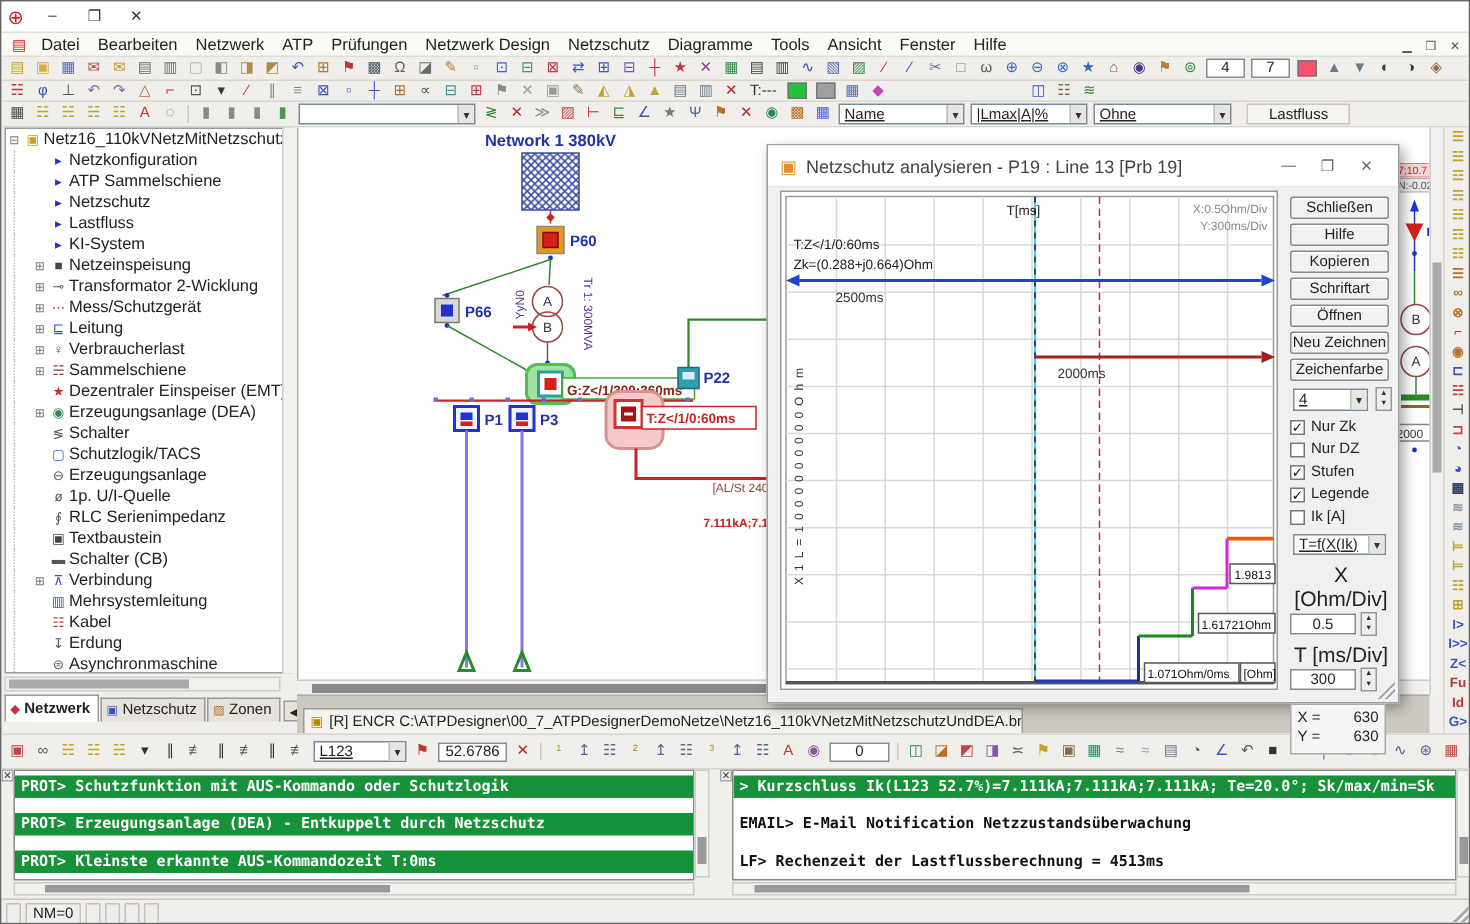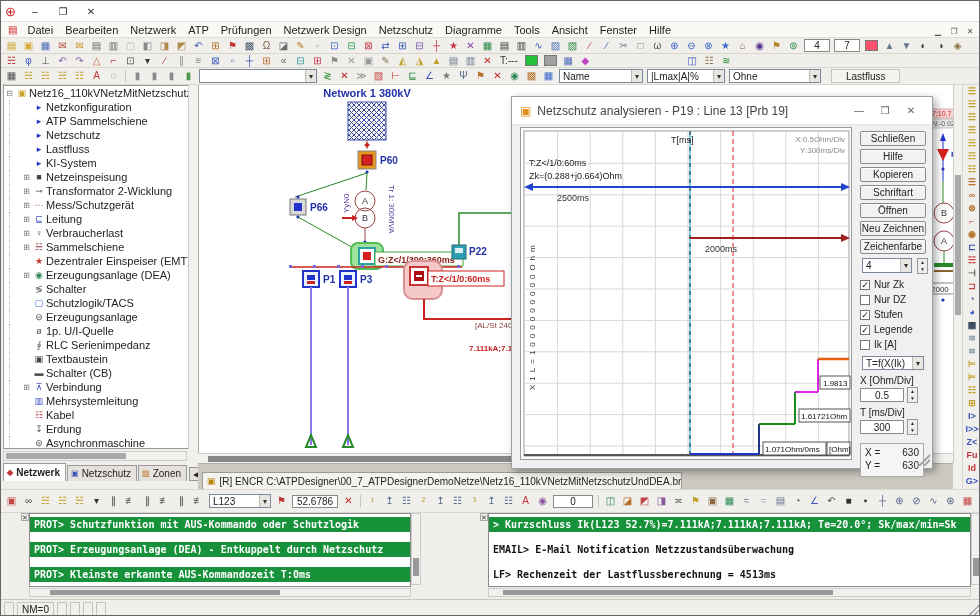--- a/index.html
+++ b/index.html
@@ -21,21 +21,21 @@
   .tb{position:absolute;left:0;width:980px;background:#f0efec;border-bottom:1px solid #d9d6cc;display:flex;align-items:center;padding:0 2px;overflow:hidden;}
   #tb1{top:37px;height:16px;}
   #tb2{top:53px;height:14px;}
   #tb3{top:67px;height:17px;}
   #tb4{top:488px;height:24px;border-top:1px solid #d9d6cc;}
   .ic{width:17px;height:14px;line-height:14px;text-align:center;font-size:10px;flex:0 0 auto;cursor:default;}
   .sep{width:1px;height:12px;background:#c9c6bc;margin:0 3px;flex:0 0 auto;}
   .nfield{width:26px;height:13px;background:#fff;border:1px solid #8a8a8a;text-align:center;font-size:10px;line-height:12px;margin:0 2px;}
   .swatch{width:13px;height:11px;border:1px solid #777;margin:0 3px;flex:0 0 auto;}
   .combo{height:14px;background:#fff;border:1px solid #7a8a9a;display:flex;align-items:center;font-size:10px;padding-left:3px;margin:0 2px;flex:0 0 auto;}
-  .combo .cv{flex:1;white-space:nowrap;overflow:hidden;}
+  .combo .cv{flex:1;white-space:nowrap;overflow:hidden;text-decoration:underline;}
   .combo .ca{width:11px;text-align:center;color:#333;font-size:8px;background:#e8e6e0;height:100%;line-height:13px;border-left:1px solid #bbb;}
   .tlabel{font-size:10px;color:#333;margin:0 4px;white-space:nowrap;}
   .flatbtn{height:14px;padding:0 14px;border:1px solid #c9c6bc;background:#f5f4f0;font-size:10px;line-height:13px;margin-left:8px;}
   
   #treepanel{position:absolute;left:0;top:84px;width:197px;height:400px;background:#f0efec;}
   #treebox{position:absolute;left:2px;top:0;width:193px;height:364px;background:#fff;border:1px solid #9a9a9a;overflow:hidden;}
   .trow{display:flex;align-items:center;height:14px;white-space:nowrap;}
   .trow .pre{width:11px;text-align:center;font-size:8px;color:#777;flex:0 0 auto;}
   .trow .tic{width:14px;text-align:center;font-size:9px;flex:0 0 auto;}
   .trow .tlab{font-size:11px;color:#222;}
@@ -57,21 +57,21 @@
   #canvas-vscroll .thumb{position:absolute;left:1px;top:90px;width:6px;height:140px;background:#aaa;}
   
   #rtb{position:absolute;left:961px;top:84px;width:19px;height:420px;background:#f0efec;border-left:1px solid #d9d6cc;display:flex;flex-direction:column;align-items:center;}
   #rtb .ic{width:17px;height:13px;line-height:13px;font-size:9px;font-weight:bold;}
   
   #tabstrip{position:absolute;left:197px;top:462px;width:755px;height:26px;background:#ccc9c0;border-top:1px solid #b0ada4;display:flex;align-items:flex-end;padding-left:4px;}
   #doctab{background:#f5f3ee;border:1px solid #9a9a9a;border-bottom:none;height:17px;display:flex;align-items:center;padding:0 8px 0 4px;font-size:10px;gap:4px;max-width:480px;white-space:nowrap;overflow:hidden;}
   #doctab .lic{color:#b8860b;font-size:9px;}
   
   .console-wrap{position:absolute;top:512px;height:86px;background:#f0efec;}
-  #conL{left:0;width:400px;margin-left:20px;}
+  #conL{left:0;width:472px;}
   #conR{left:479px;width:501px;}
   .gutter{position:absolute;left:0;top:0;width:8px;height:86px;background:#f0efec;}
   .gutter .x{font-size:7px;color:#444;display:block;text-align:center;border:1px solid #aaa;width:8px;height:8px;line-height:7px;}
   .cbody{position:absolute;left:8px;top:0;right:10px;bottom:12px;background:#fff;border:1px solid #8a8a8a;font-family:"DejaVu Sans Mono",monospace;font-size:10px;font-weight:bold;padding:3px 0 0 0;overflow:hidden;}
   .cline{height:15px;line-height:15px;padding-left:4px;margin-bottom:10px;white-space:nowrap;}
   .cline.hl{background:#17913a;color:#fff;}
   .cline.plain{color:#111;}
   .chscroll{position:absolute;left:8px;bottom:2px;right:10px;height:9px;background:#f2f1ee;border:1px solid #ccc;}
   .chscroll .thumb{position:absolute;top:1px;height:5px;background:#999;}
   .cvscroll{position:absolute;right:0;top:0;width:10px;height:72px;background:#f2f1ee;border:1px solid #ccc;}
@@ -88,21 +88,21 @@
   #dlg-title .wctl span{width:26px;color:#666;}
   #chartbox{position:absolute;left:8px;top:30px;width:332px;height:333px;background:#fff;border:1px solid #9a9a9a;}
   #dlg-right{position:absolute;left:348px;top:28px;width:68px;height:340px;}
   .dbtn{width:66px;height:15px;background:#f2f2f2;border:1px solid #8a8a8a;border-radius:2px;box-shadow:inset 0 1px 0 #fff;font-size:10px;text-align:center;line-height:14px;margin-bottom:3px;}
   .dcombo{width:50px;height:15px;}
   .spin{display:inline-flex;flex-direction:column;width:11px;height:16px;border:1px solid #999;background:#eee;vertical-align:middle;margin-left:3px;}
   .spin span{flex:1;font-size:5px;line-height:7px;text-align:center;color:#333;}
   .chk{display:flex;align-items:center;height:13px;margin-bottom:2px;font-size:10px;gap:4px;}
   .chk .box{width:10px;height:10px;border:1px solid #777;background:#fff;font-size:9px;line-height:9px;text-align:center;color:#111;}
   .chk.checked .box::before{content:"✓";}
-  .dlabel{font-size:10px;color:#222;margin:4px 0 1px 0;}
+  .dlabel{font-size:14px;color:#222;margin:4px 0 1px 0;text-align:center;}
   .dfield{width:44px;height:14px;background:#fff;border:1px solid #8a8a8a;text-align:center;font-size:10px;line-height:13px;display:inline-block;vertical-align:middle;}
   #coordbox{width:64px;border:1px solid #aaa;background:#f5f5f5;margin-top:8px;padding:3px 4px;font-size:10px;}
   #coordbox div{display:flex;justify-content:space-between;height:13px;}
   #dlg-grip{position:absolute;right:2px;bottom:2px;width:12px;height:12px;background:linear-gradient(135deg,transparent 50%,#aaa 50%,#aaa 60%,transparent 60%,transparent 70%,#aaa 70%,#aaa 80%,transparent 80%);}
   svg text{font-family:"Liberation Sans",sans-serif;}
 </style>
 </head>
 <body>
 
 <div id="app">

